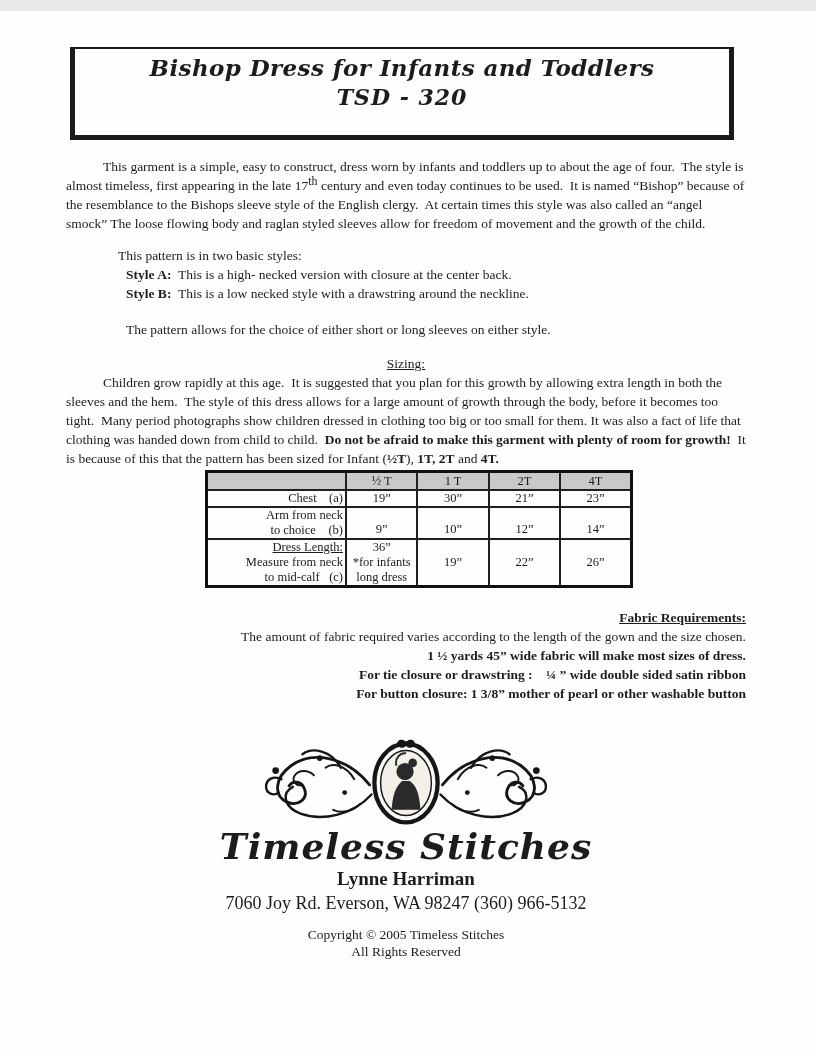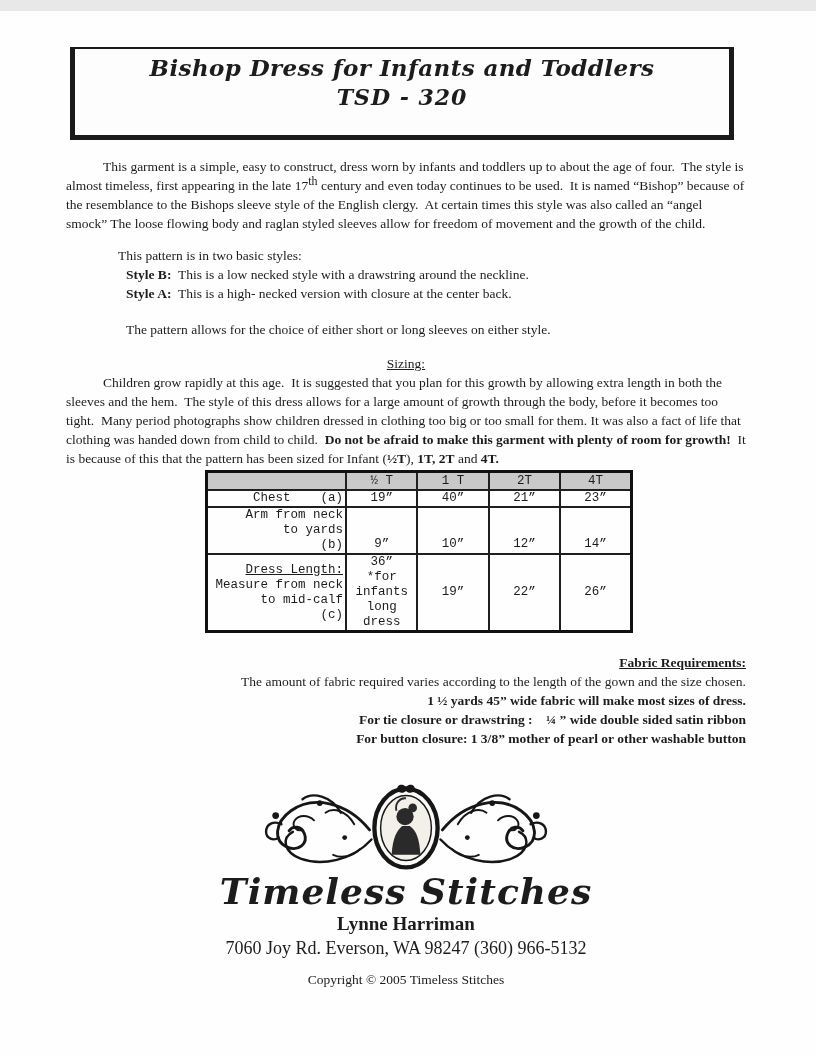--- a/index.html
+++ b/index.html
@@ -36,21 +36,21 @@
   .style-line { padding-left:60px; }
   .styles-note { margin-top:17px; padding-left:60px; }
 
   .sizing-heading { margin-top:15px; font-weight:normal; text-decoration:underline;text-align:center; }
   .sizing-para { margin-top:0; text-indent:37px; }
 
   
   .sizes {
     border-collapse:collapse; margin:2px 0 0 139px;
     width:428px; table-layout:fixed;
-    font-size:12.5px; line-height:15px;font-family:Liberation Mono, monospace;
+    font-size:12.5px; line-height:15px;
   }
   .sizes td {
     border:2px solid #1f1f1f; padding:0 2px; text-align:center;
     white-space:pre-wrap; vertical-align:middle;
   }
   .sizes { border:3px solid #111; }
   .sizes td.lbl { text-align:right; padding-left:4px; width:131px; }
   .sizes tr.thead td { background:#c9c9c9; height:16px; font-weight:normal; }
   .sizes .vb { vertical-align:bottom; padding-bottom:1px; }
   .ind-b { padding-left:28px; }
@@ -88,46 +88,46 @@
 
   <div class="title-box">
     <div class="title-line1">Bishop Dress for Infants and Toddlers</div>
     <div class="title-line2">TSD - 320</div>
   </div>
 
   <p class="intro"><span>This garment is a simple, easy to construct, dress worn by infants and toddlers up to about the age of four.  The style is almost timeless, first appearing in the late 17</span><sup>th</sup><span> century and even today continues to be used.  It is named “Bishop” because of the resemblance to the Bishops sleeve style of the English clergy.  At certain times this style was also called an “angel smock” The loose flowing body and raglan styled sleeves allow for freedom of movement and the growth of the child.</span></p>
 
   <div class="styles-block">
     <p class="styles-intro">This pattern is in two basic styles:</p>
+    <p class="style-line"><b>Style A:</b><span>  This is a high- necked version with closure at the center back.</span></p>
     <p class="style-line"><b>Style B:</b><span>  This is a low necked style with a drawstring around the neckline.</span></p>
-    <p class="style-line"><b>Style A:</b><span>  This is a high- necked version with closure at the center back.</span></p>
     <p class="styles-note">The pattern allows for the choice of either short or long sleeves on either style.</p>
   </div>
 
   <p class="sizing-heading">Sizing:</p>
   <p class="sizing-para"><span>Children grow rapidly at this age.  It is suggested that you plan for this growth by allowing extra length in both the sleeves and the hem.  The style of this dress allows for a large amount of growth through the body, before it becomes too tight.  Many period photographs show children dressed in clothing too big or too small for them. It was also a fact of life that clothing was handed down from child to child.  </span><b>Do not be afraid to make this garment with plenty of room for growth!</b><span>  It is because of this that the pattern has been sized for Infant (</span><b>½T</b><span>), </span><b>1T, 2T</b><span> and </span><b>4T.</b></p>
 
   <table class="sizes">
     <tbody>
       <tr class="thead">
         <td class="lbl"></td>
         <td>½ T</td>
         <td>1 T</td>
         <td>2T</td>
         <td>4T</td>
       </tr>
       <tr>
         <td class="lbl">Chest    (a)</td>
         <td>19”</td>
-        <td>40”</td>
+        <td>30”</td>
         <td>21”</td>
         <td>23”</td>
       </tr>
       <tr>
-        <td class="lbl"><div>Arm from neck</div><div class="ind-b">to yards    (b)</div></td>
+        <td class="lbl"><div>Arm from neck</div><div class="ind-b">to choice    (b)</div></td>
         <td class="vb">9”</td>
         <td class="vb">10”</td>
         <td class="vb">12”</td>
         <td class="vb">14”</td>
       </tr>
       <tr>
         <td class="lbl"><div class="u">Dress Length:</div><div>Measure from neck</div><div class="ind-c">to mid-calf   (c)</div></td>
         <td><div>36”</div><div>*for infants</div><div>long dress</div></td>
         <td>19”</td>
         <td>22”</td>
@@ -167,16 +167,17 @@
       <circle cx="159" cy="36" r="9" fill="#2a2a2a"></circle>
       <circle cx="167" cy="27" r="4.5" fill="#2a2a2a"></circle>
       <path d="M145,76 C146,58 151,50 156,46 L164,46 C170,50 174,58 175,76 Z" fill="#2a2a2a"></path>
       <path d="M150,30 C148,22 154,16 160,17" stroke="#2a2a2a" stroke-width="2" fill="none"></path>
       <path d="M160,5 C156,1 150,3 151,8 C152,12 158,12 160,9 C162,12 168,12 169,8 C170,3 164,1 160,5 Z" fill="#161616"></path>
     </svg>
     <div class="brand">Timeless Stitches</div>
     <div class="owner">Lynne Harriman</div>
     <div class="address">7060 Joy Rd.   Everson, WA  98247   (360) 966-5132</div>
     <div class="copyright">Copyright © 2005 Timeless Stitches</div>
+    <div class="copyright" style="margin-top:0">All Rights Reserved</div>
   </div>
 
   <div class="scan-strip"></div>
 </div>
 
 </body></html>

